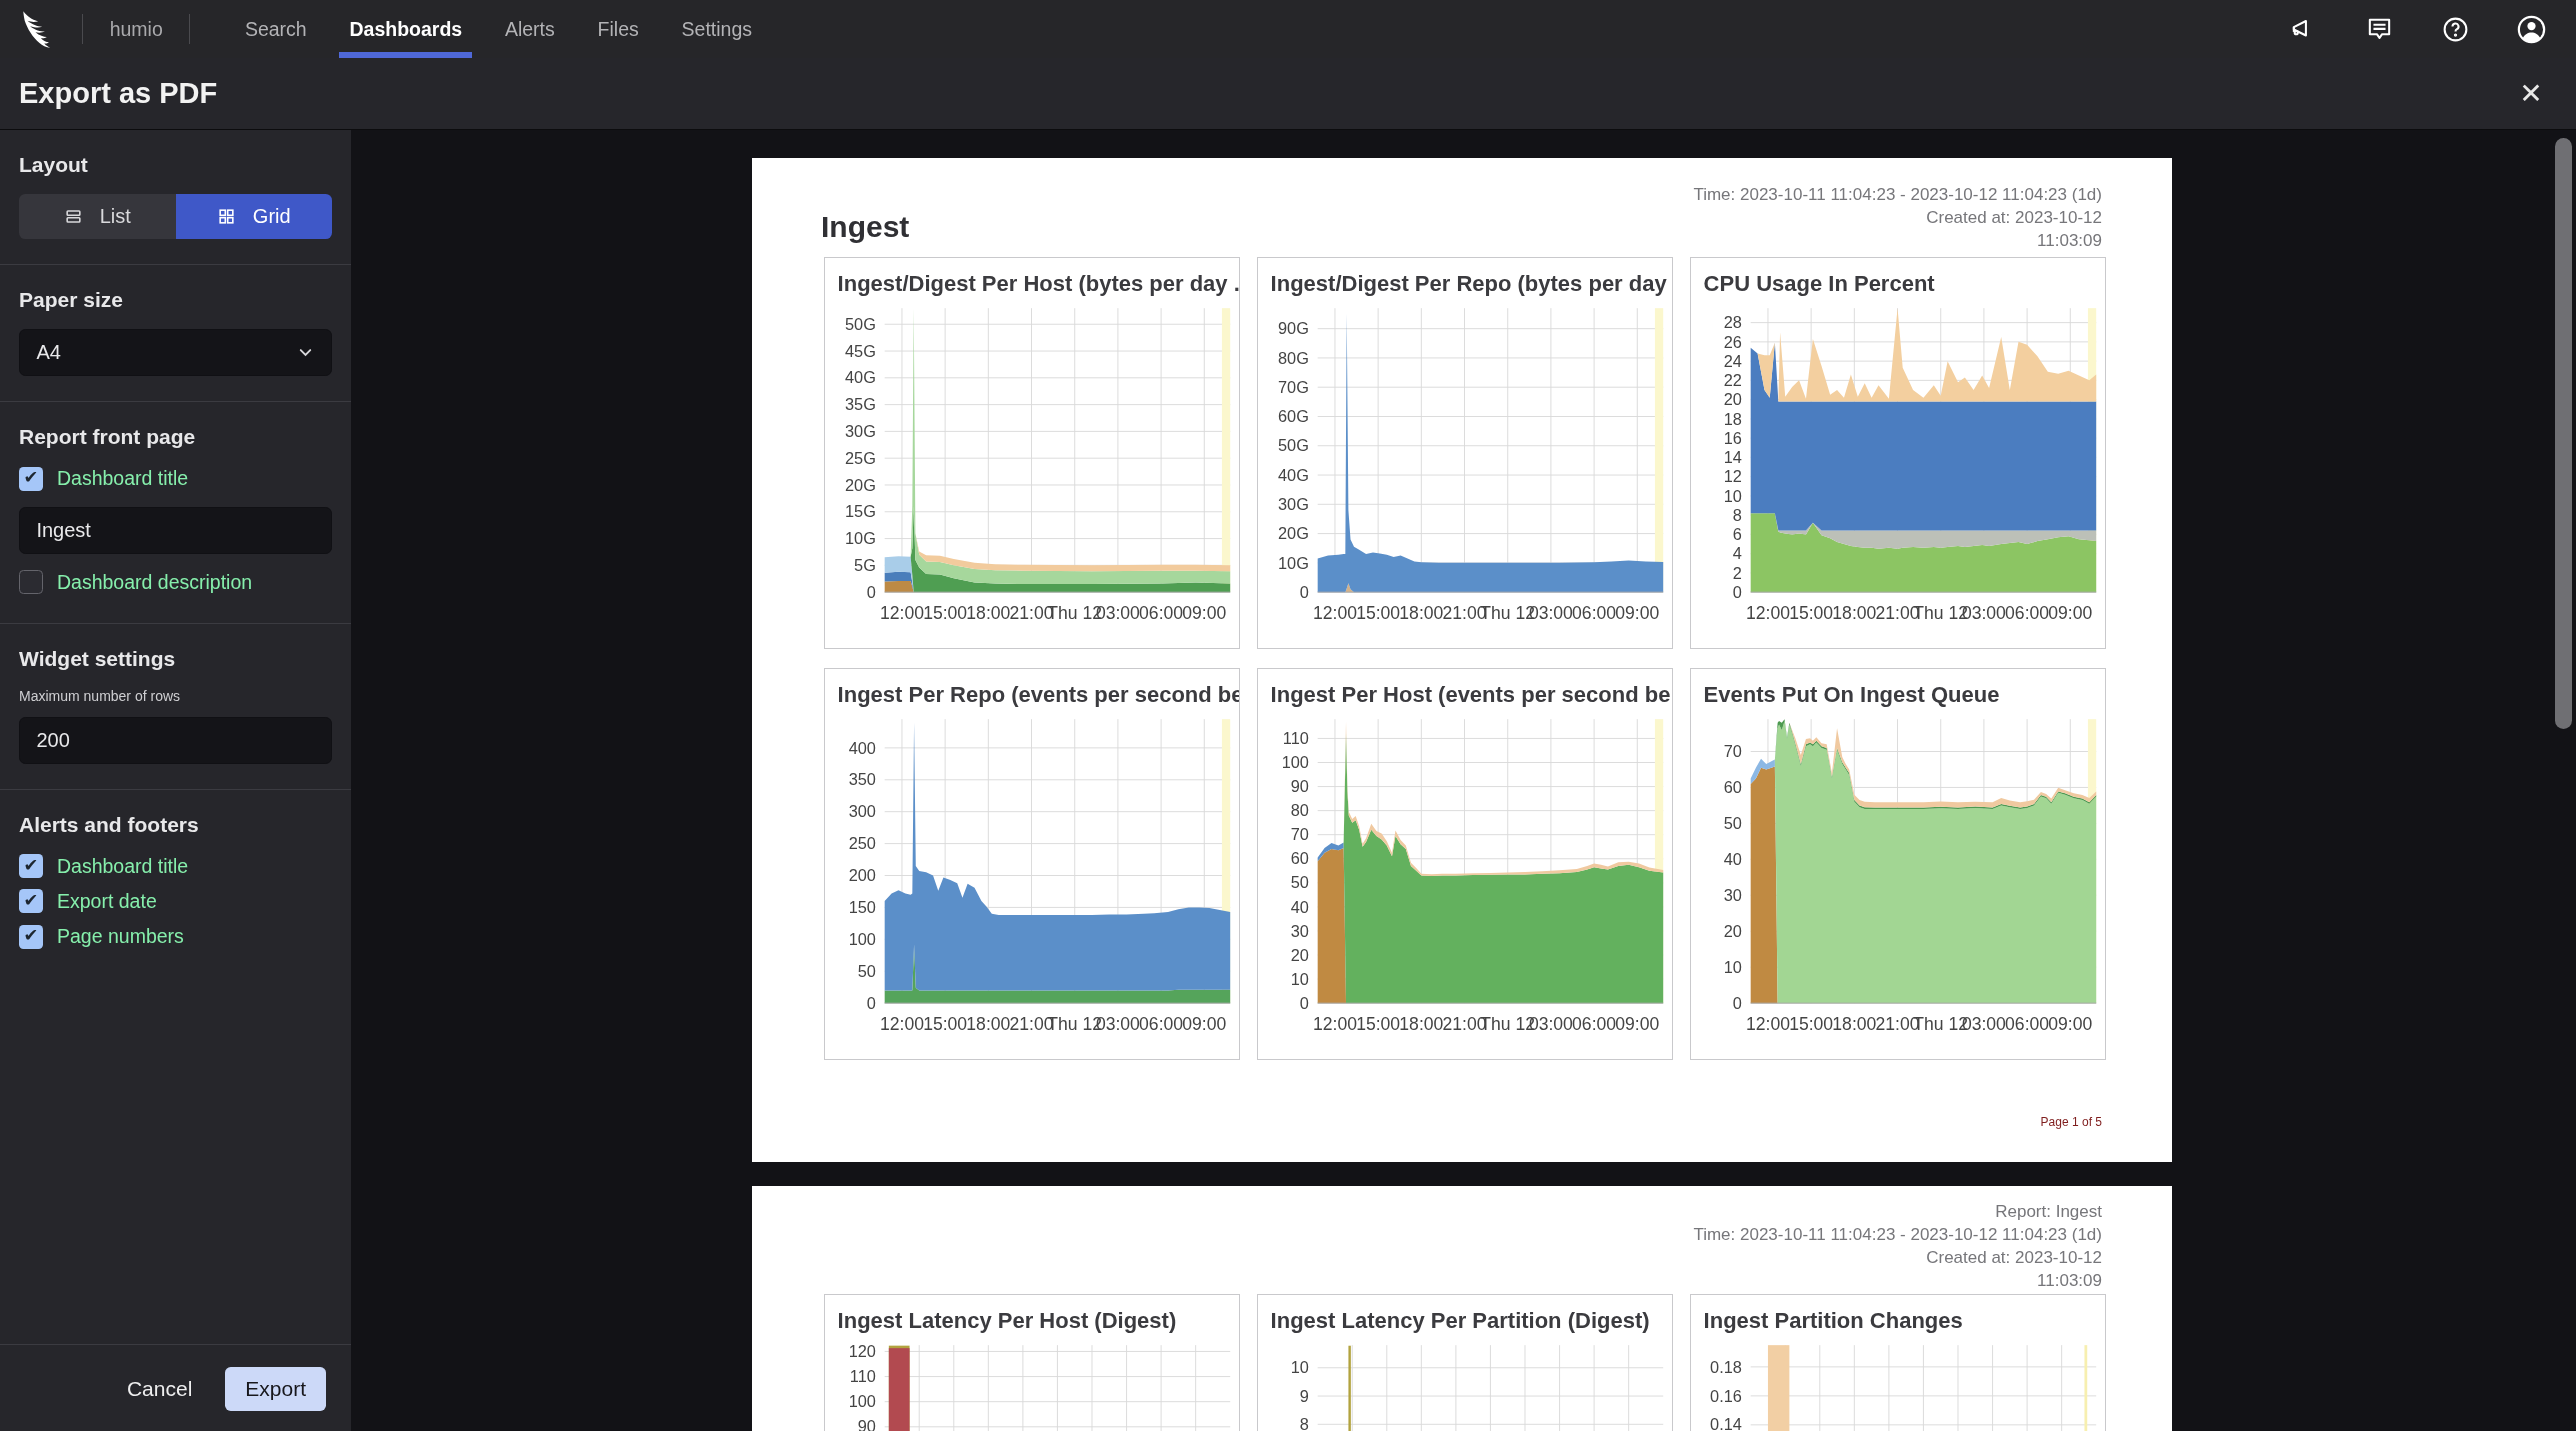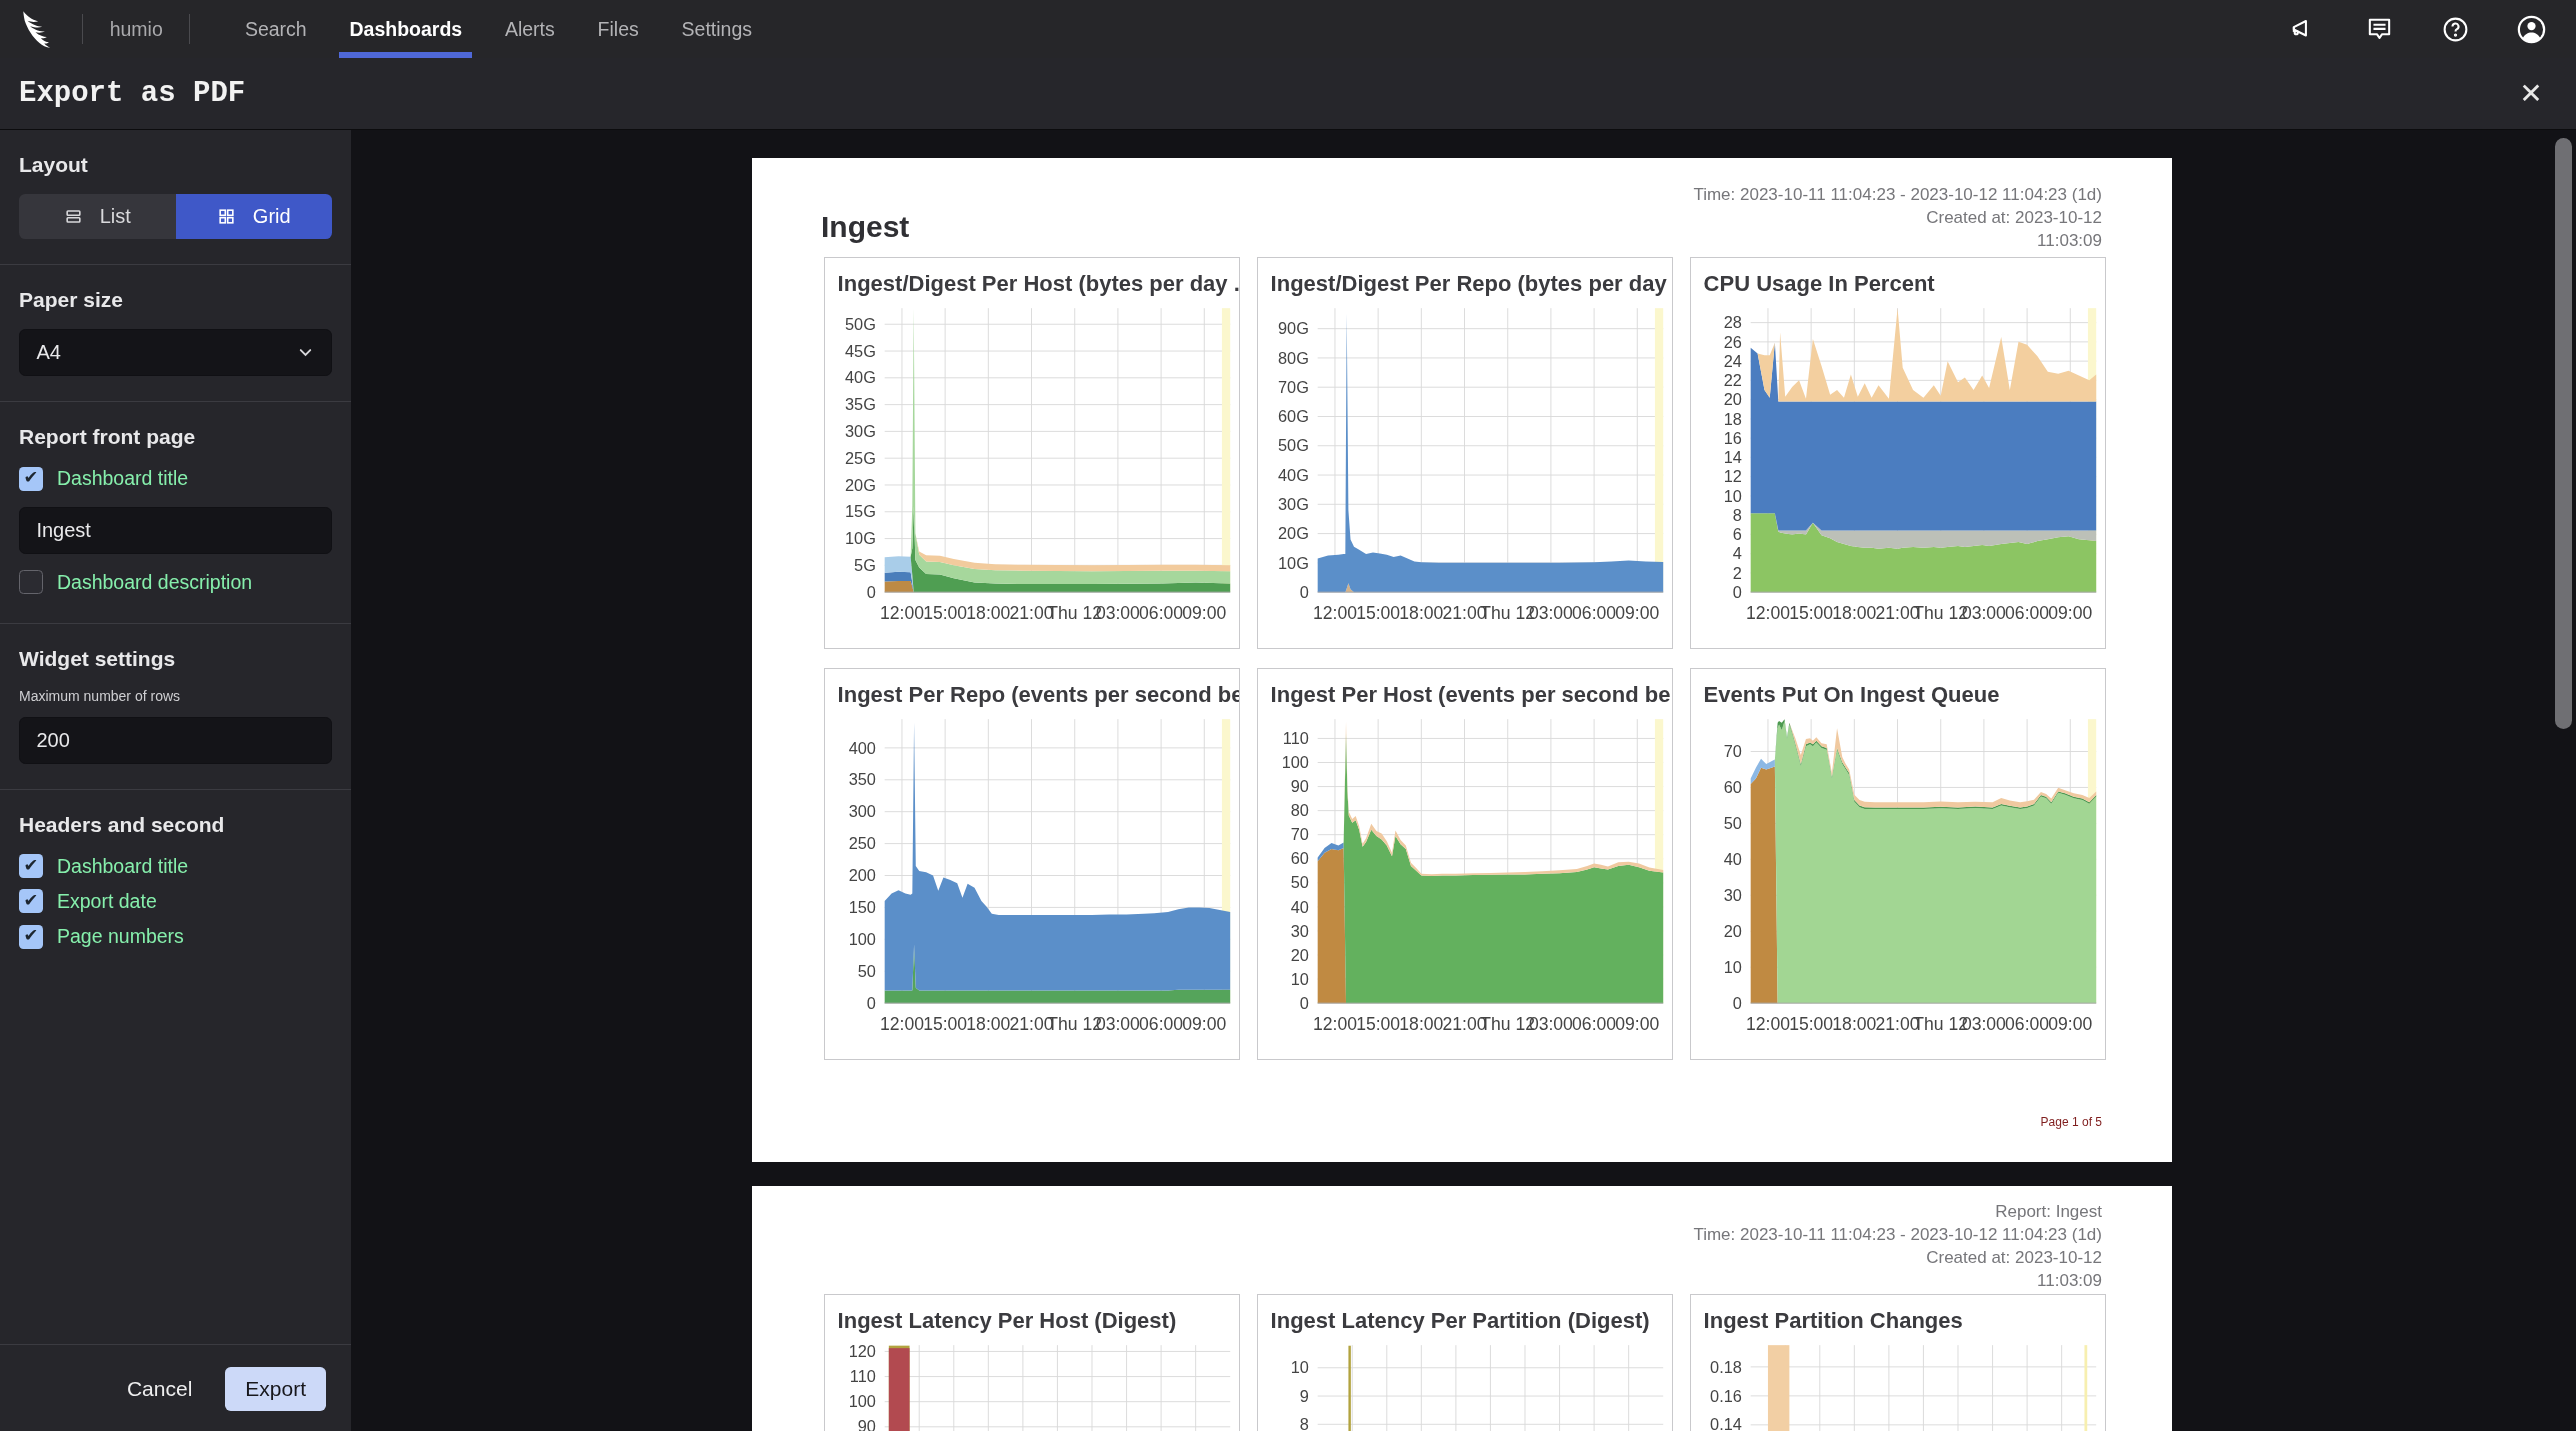--- a/index.html
+++ b/index.html
@@ -17,21 +17,21 @@
     padding:0 21.4px; position:relative; cursor:pointer; }
   .nav-item.active { color:#fff; font-weight:bold; }
   .nav-item.active::after { content:""; position:absolute; left:11.3px; right:11.3px; bottom:0;
     height:6.3px; background:#4f68d8; }
   .nav-right { margin-left:auto; display:flex; align-items:center; gap:43px; padding-right:28px; }
   .nav-icon { width:33px; height:33px; display:flex; align-items:center; justify-content:center; }
 
   
   .dlg-header { position:absolute; left:0; top:58px; width:2576px; height:72px; background:#26262b;
     border-bottom:0.6px solid #0c0c0e; display:flex; align-items:center; }
-  .dlg-title { color:#f2f2f2; font-size:29px; font-weight:bold; margin-left:19px;font-family:Liberation Mono, monospace; }
+  .dlg-title { color:#f2f2f2; font-size:29px; font-weight:bold; margin-left:19px; }
   .dlg-close { margin-left:auto; margin-right:25px; color:#e8e8e8; font-size:28px; cursor:pointer;
     width:40px; height:40px; display:flex; align-items:center; justify-content:center; }
 
   
   .sidebar { position:absolute; left:0; top:130px; width:351px; height:1302px; background:#26262b;
     display:flex; flex-direction:column; }
   .side-sec { padding:22.6px 19px 25px 19px; border-bottom:0.6px solid #3b3b41; }
   .side-heading { color:#e8e8ea; font-size:21px; font-weight:bold; margin-bottom:17.6px; }
   .side-label { color:#cfcfd2; font-size:14px; margin-bottom:12.6px; }
   .seg { display:flex; width:100%; height:45px; border-radius:6.3px; overflow:hidden; }
@@ -176,21 +176,21 @@
 
   <div class="side-sec">
     <div class="side-heading">Widget settings</div>
     <div class="side-label">Maximum number of rows</div>
     <div class="field">
       <span>200</span>
     </div>
   </div>
 
   <div class="side-sec" style="border-bottom:none">
-    <div class="side-heading">Headers and second</div>
+    <div class="side-heading">Alerts and footers</div>
     <div class="cb-row" style="margin:11.3px 0">
       <div class="cb checked"></div>
       <div class="cb-label">Dashboard title</div>
     </div>
     <div class="cb-row" style="margin:11.3px 0">
       <div class="cb checked"></div>
       <div class="cb-label">Export date</div>
     </div>
     <div class="cb-row" style="margin:11.3px 0 0 0">
       <div class="cb checked"></div>

